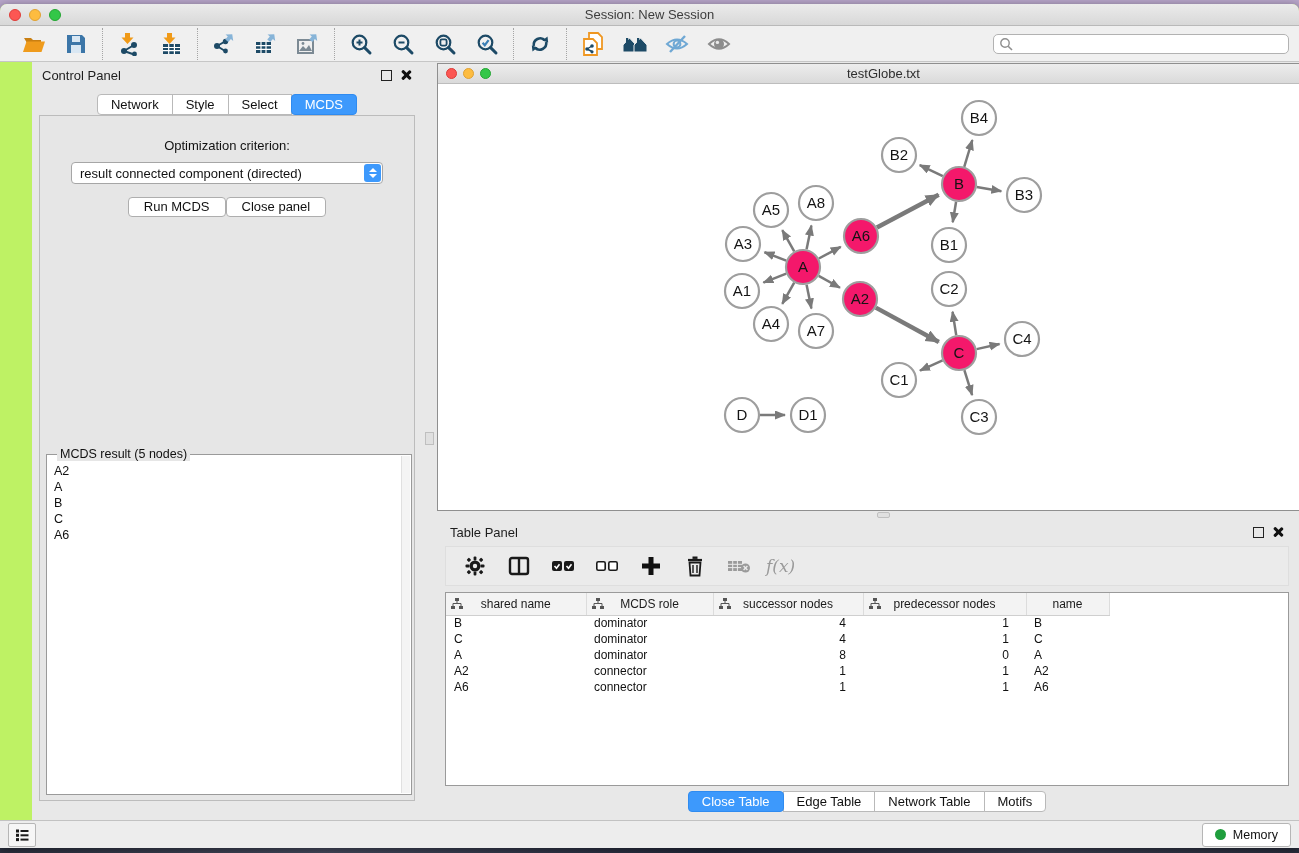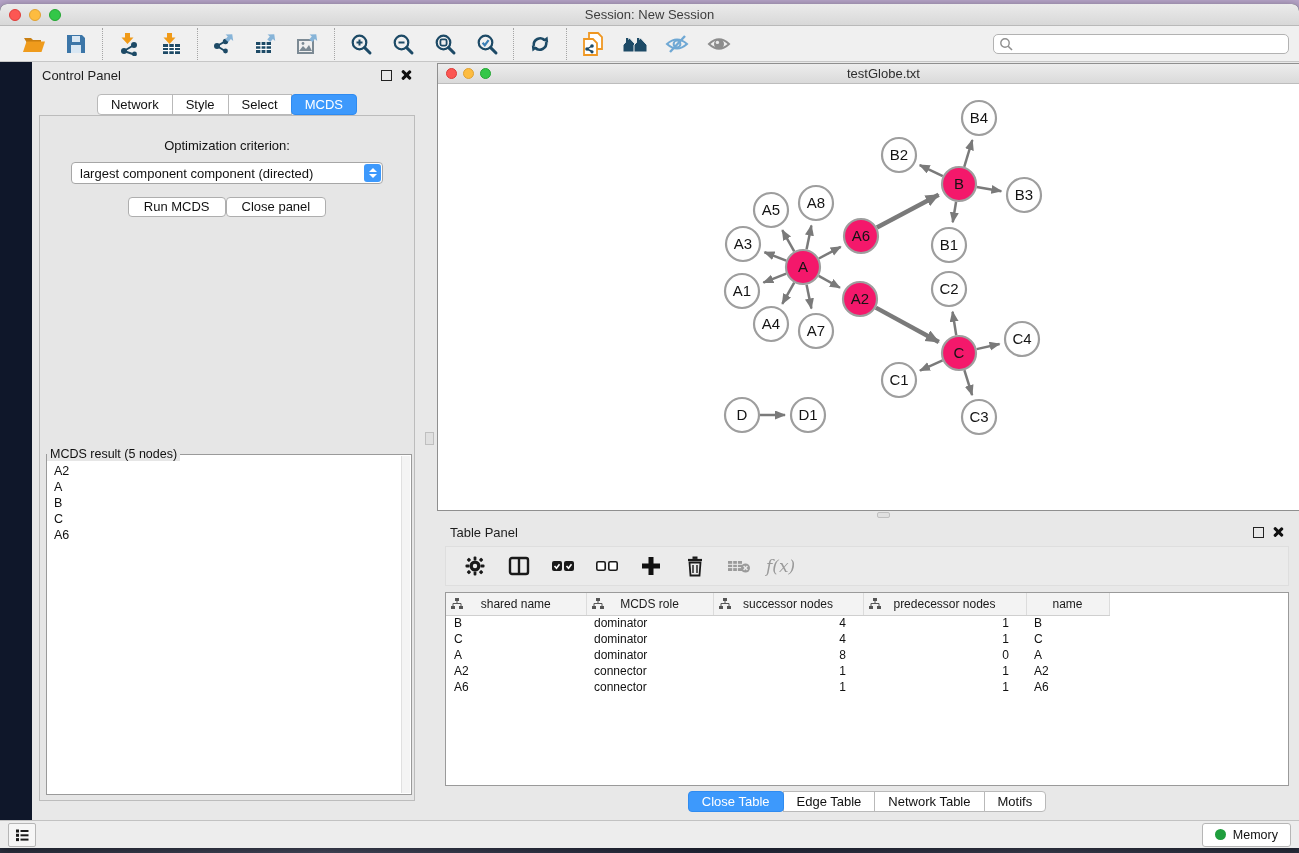--- a/index.html
+++ b/index.html
@@ -1,20 +1,20 @@
 <!DOCTYPE html>
 <html><head>
 <meta charset="utf-8">
 <style>
   *{box-sizing:border-box;margin:0;padding:0;}
   body{width:1299px;height:853px;position:relative;background:#b7a5c9;
        font-family:"Liberation Sans",sans-serif;overflow:hidden;-webkit-font-smoothing:antialiased;}
   .desktop-bottom{position:absolute;left:0;right:0;bottom:0;height:6px;
        background:linear-gradient(90deg,#2c3140,#464a5e 25%,#23283a 55%,#3a3e50 80%,#2a2e3e);}
-  .app-window{position:absolute;left:0;right:0;top:4px;bottom:5px;background:#0f172a;
+  .app-window{position:absolute;left:0;right:0;top:4px;bottom:5px;background:#bef264;
        border-radius:7px 7px 0 0;box-shadow:0 2px 10px rgba(0,0,0,.45);
        display:flex;flex-direction:column;overflow:hidden;}
   
   .titlebar{height:22px;background:linear-gradient(#ebebeb,#d8d8d8);border-bottom:1px solid #b9b9b9;
        position:relative;display:flex;align-items:center;justify-content:center;flex:0 0 auto;}
   .traffic{position:absolute;left:9px;top:5px;display:flex;gap:8px;}
   .light{width:12px;height:12px;border-radius:50%;}
   .light.red{background:#fc5753;border:1px solid #dd3d39;}
   .light.yellow{background:#fdbc40;border:1px solid #dfa133;}
   .light.green{background:#33c748;border:1px solid #23a532;}
@@ -51,21 +51,21 @@
        border-radius:4px;position:relative;display:flex;align-items:center;}
   .combo-text{font-size:13px;padding-left:8px;color:#111;}
   .combo-step{position:absolute;right:1px;top:1px;bottom:1px;width:17px;background:#3d99fc;
        border-radius:3px;display:flex;flex-direction:column;align-items:center;justify-content:center;gap:2px;}
   .chev-up{width:0;height:0;border-left:4px solid transparent;border-right:4px solid transparent;border-bottom:4.5px solid #fff;}
   .chev-down{width:0;height:0;border-left:4px solid transparent;border-right:4px solid transparent;border-top:4.5px solid #fff;}
   .btn-row{display:flex;justify-content:center;margin-top:13px;}
   .mac-btn{height:20px;padding:0 15px;background:#fff;border:1px solid #aeaeae;border-radius:4px;
        font-size:13px;line-height:18px;color:#111;cursor:default;}
   .result-field{position:absolute;left:6px;right:2px;top:338px;bottom:5px;border:1px solid #9a9a9a;background:#fff;}
-  .result-legend{position:absolute;top:-8px;left:0;font-size:12.5px;background:#e6e6e6;padding:0 3px;color:#111;}
+  .result-legend{position:absolute;top:-8px;left:10px;font-size:12.5px;background:#e6e6e6;padding:0 3px;color:#111;}
   .result-list{position:absolute;left:1px;right:11px;top:6px;bottom:1px;background:#fff;
        overflow:hidden;padding:2px 0 0 6px;font-size:12.5px;line-height:16px;color:#111;}
   .result-scroll{position:absolute;top:1px;bottom:1px;right:1px;width:9px;background:#f4f4f4;border-left:1px solid #e0e0e0;}
   
   .network-window{position:absolute;left:405px;top:1px;width:893px;height:448px;background:#fff;
        border:1px solid #8f8f8f;display:flex;flex-direction:column;}
   .nw-titlebar{height:20px;background:linear-gradient(#ededed,#dadada);border-bottom:1px solid #bdbdbd;
        position:relative;display:flex;align-items:center;justify-content:center;flex:0 0 auto;}
   .nw-traffic{position:absolute;left:8px;top:4px;display:flex;gap:6px;}
   .nw-traffic .light{width:11px;height:11px;}
@@ -276,21 +276,21 @@
       </div>
       <div class="seg-tabs">
           <div class="seg-tab">Network</div>
           <div class="seg-tab">Style</div>
           <div class="seg-tab">Select</div>
           <div class="seg-tab active">MCDS</div>
         </div>
       <div class="cp-body">
         <div class="opt-label">Optimization criterion:</div>
         <div class="combo">
-          <span class="combo-text">largest component component (directed)</span>
+          <span class="combo-text">result connected component (directed)</span>
           <span class="combo-step">
             <span class="chev-up"></span>
               <span class="chev-down"></span>
           </span>
         </div>
         <div class="btn-row">
           <div class="mac-btn">Run MCDS</div>
           <div class="mac-btn">Close panel</div>
         </div>
         <div class="result-field">

